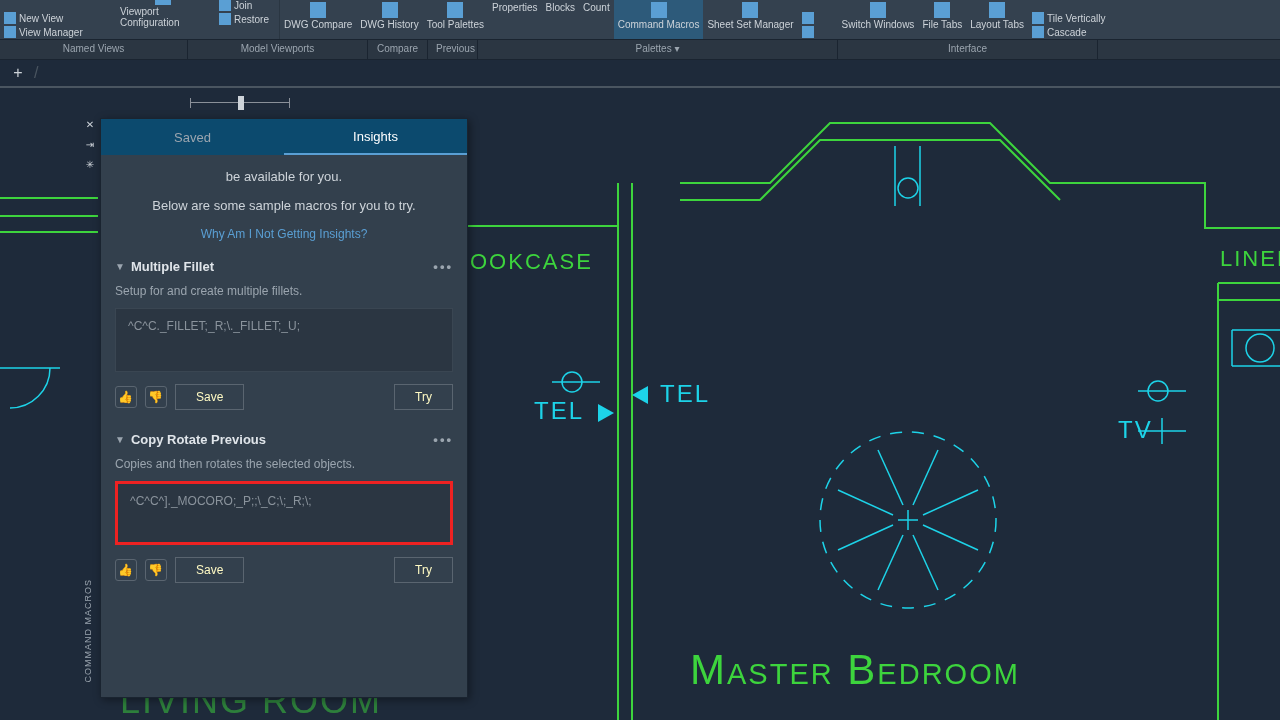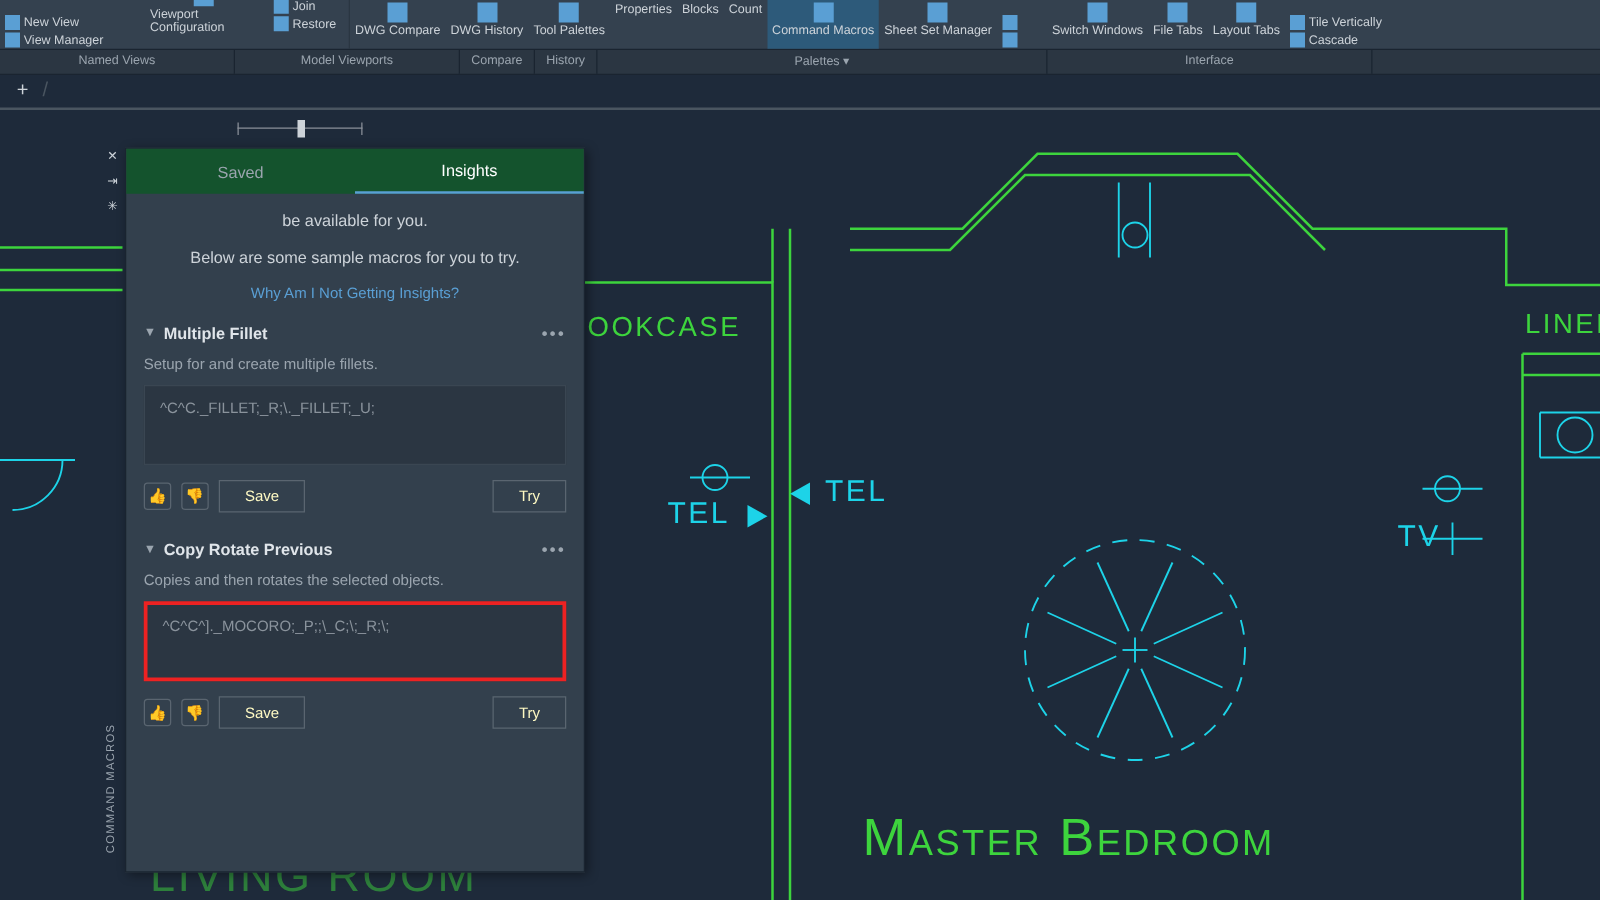--- a/index.html
+++ b/index.html
@@ -29,21 +29,21 @@
 .viewport-handle { position: absolute; top: 10px; left: 190px; width: 100px; height: 10px; }
 .viewport-handle .line { position: absolute; top: 4px; left: 0; right: 0; height: 1px; background: #8a9099; }
 .viewport-handle .notch { position: absolute; top: 0; width: 1px; height: 10px; background: #8a9099; }
 .viewport-handle .handle { position: absolute; top: -2px; left: 48px; width: 6px; height: 14px; background: #cdd3d9; }
 
 
 .palette { position: absolute; top: 30px; left: 100px; width: 368px; height: 580px; background: #33404d; border: 1px solid #1a2430; box-shadow: 2px 2px 8px rgba(0,0,0,0.4); }
 .palette-side { position: absolute; left: -18px; top: 460px; color: #9ba5af; font-size: 9px; letter-spacing: 1px; writing-mode: vertical-rl; transform: rotate(180deg); }
 .palette-icons { position: absolute; left: -18px; top: 0; width: 16px; display: flex; flex-direction: column; gap: 6px; }
 .pico { width: 14px; height: 14px; color: #cdd3d9; font-size: 10px; text-align: center; cursor: pointer; }
-.palette-tabs { display: flex; height: 36px; background: #14532d; }
+.palette-tabs { display: flex; height: 36px; background: #0c4a6e; }
 .ptab { flex: 1; display: flex; align-items: center; justify-content: center; color: #9ba5af; font-size: 13px; cursor: pointer; }
 .ptab.active { color: #fff; border-bottom: 2px solid #5a9fd4; }
 .palette-body { padding: 14px; color: #cdd3d9; overflow: hidden; }
 .intro { text-align: center; font-size: 13px; margin-bottom: 14px; }
 .intro-link { color: #5a9fd4; font-size: 12px; text-align: center; margin-bottom: 18px; cursor: pointer; }
 .macro { margin-bottom: 22px; }
 .macro-head { display: flex; align-items: center; gap: 6px; color: #e0e5ea; font-size: 13px; font-weight: 600; margin-bottom: 10px; }
 .chev { font-size: 10px; color: #9ba5af; cursor: pointer; }
 .dots { margin-left: auto; color: #9ba5af; letter-spacing: 2px; cursor: pointer; }
 .macro-desc { color: #9ba5af; font-size: 12px; margin-bottom: 10px; }
@@ -148,21 +148,21 @@
         <div class="ricon"></div>
         <span>Cascade</span>
       </div>
   </div>
 </div>
 
 <div class="panel-labels">
   <div class="panel-label" style="width:188px">Named Views</div>
   <div class="panel-label" style="width:180px">Model Viewports</div>
   <div class="panel-label" style="width:60px">Compare</div>
-  <div class="panel-label" style="width:50px">History</div>
+  <div class="panel-label" style="width:50px">Previous</div>
   <div class="panel-label" style="width:360px">Palettes ▾</div>
   <div class="panel-label" style="width:260px">Interface</div>
 </div>
 
 <div class="tabbar">
   <div class="tab-add">+</div>
   <div class="tab-div">/</div>
 </div>
 
 <div class="canvas">

